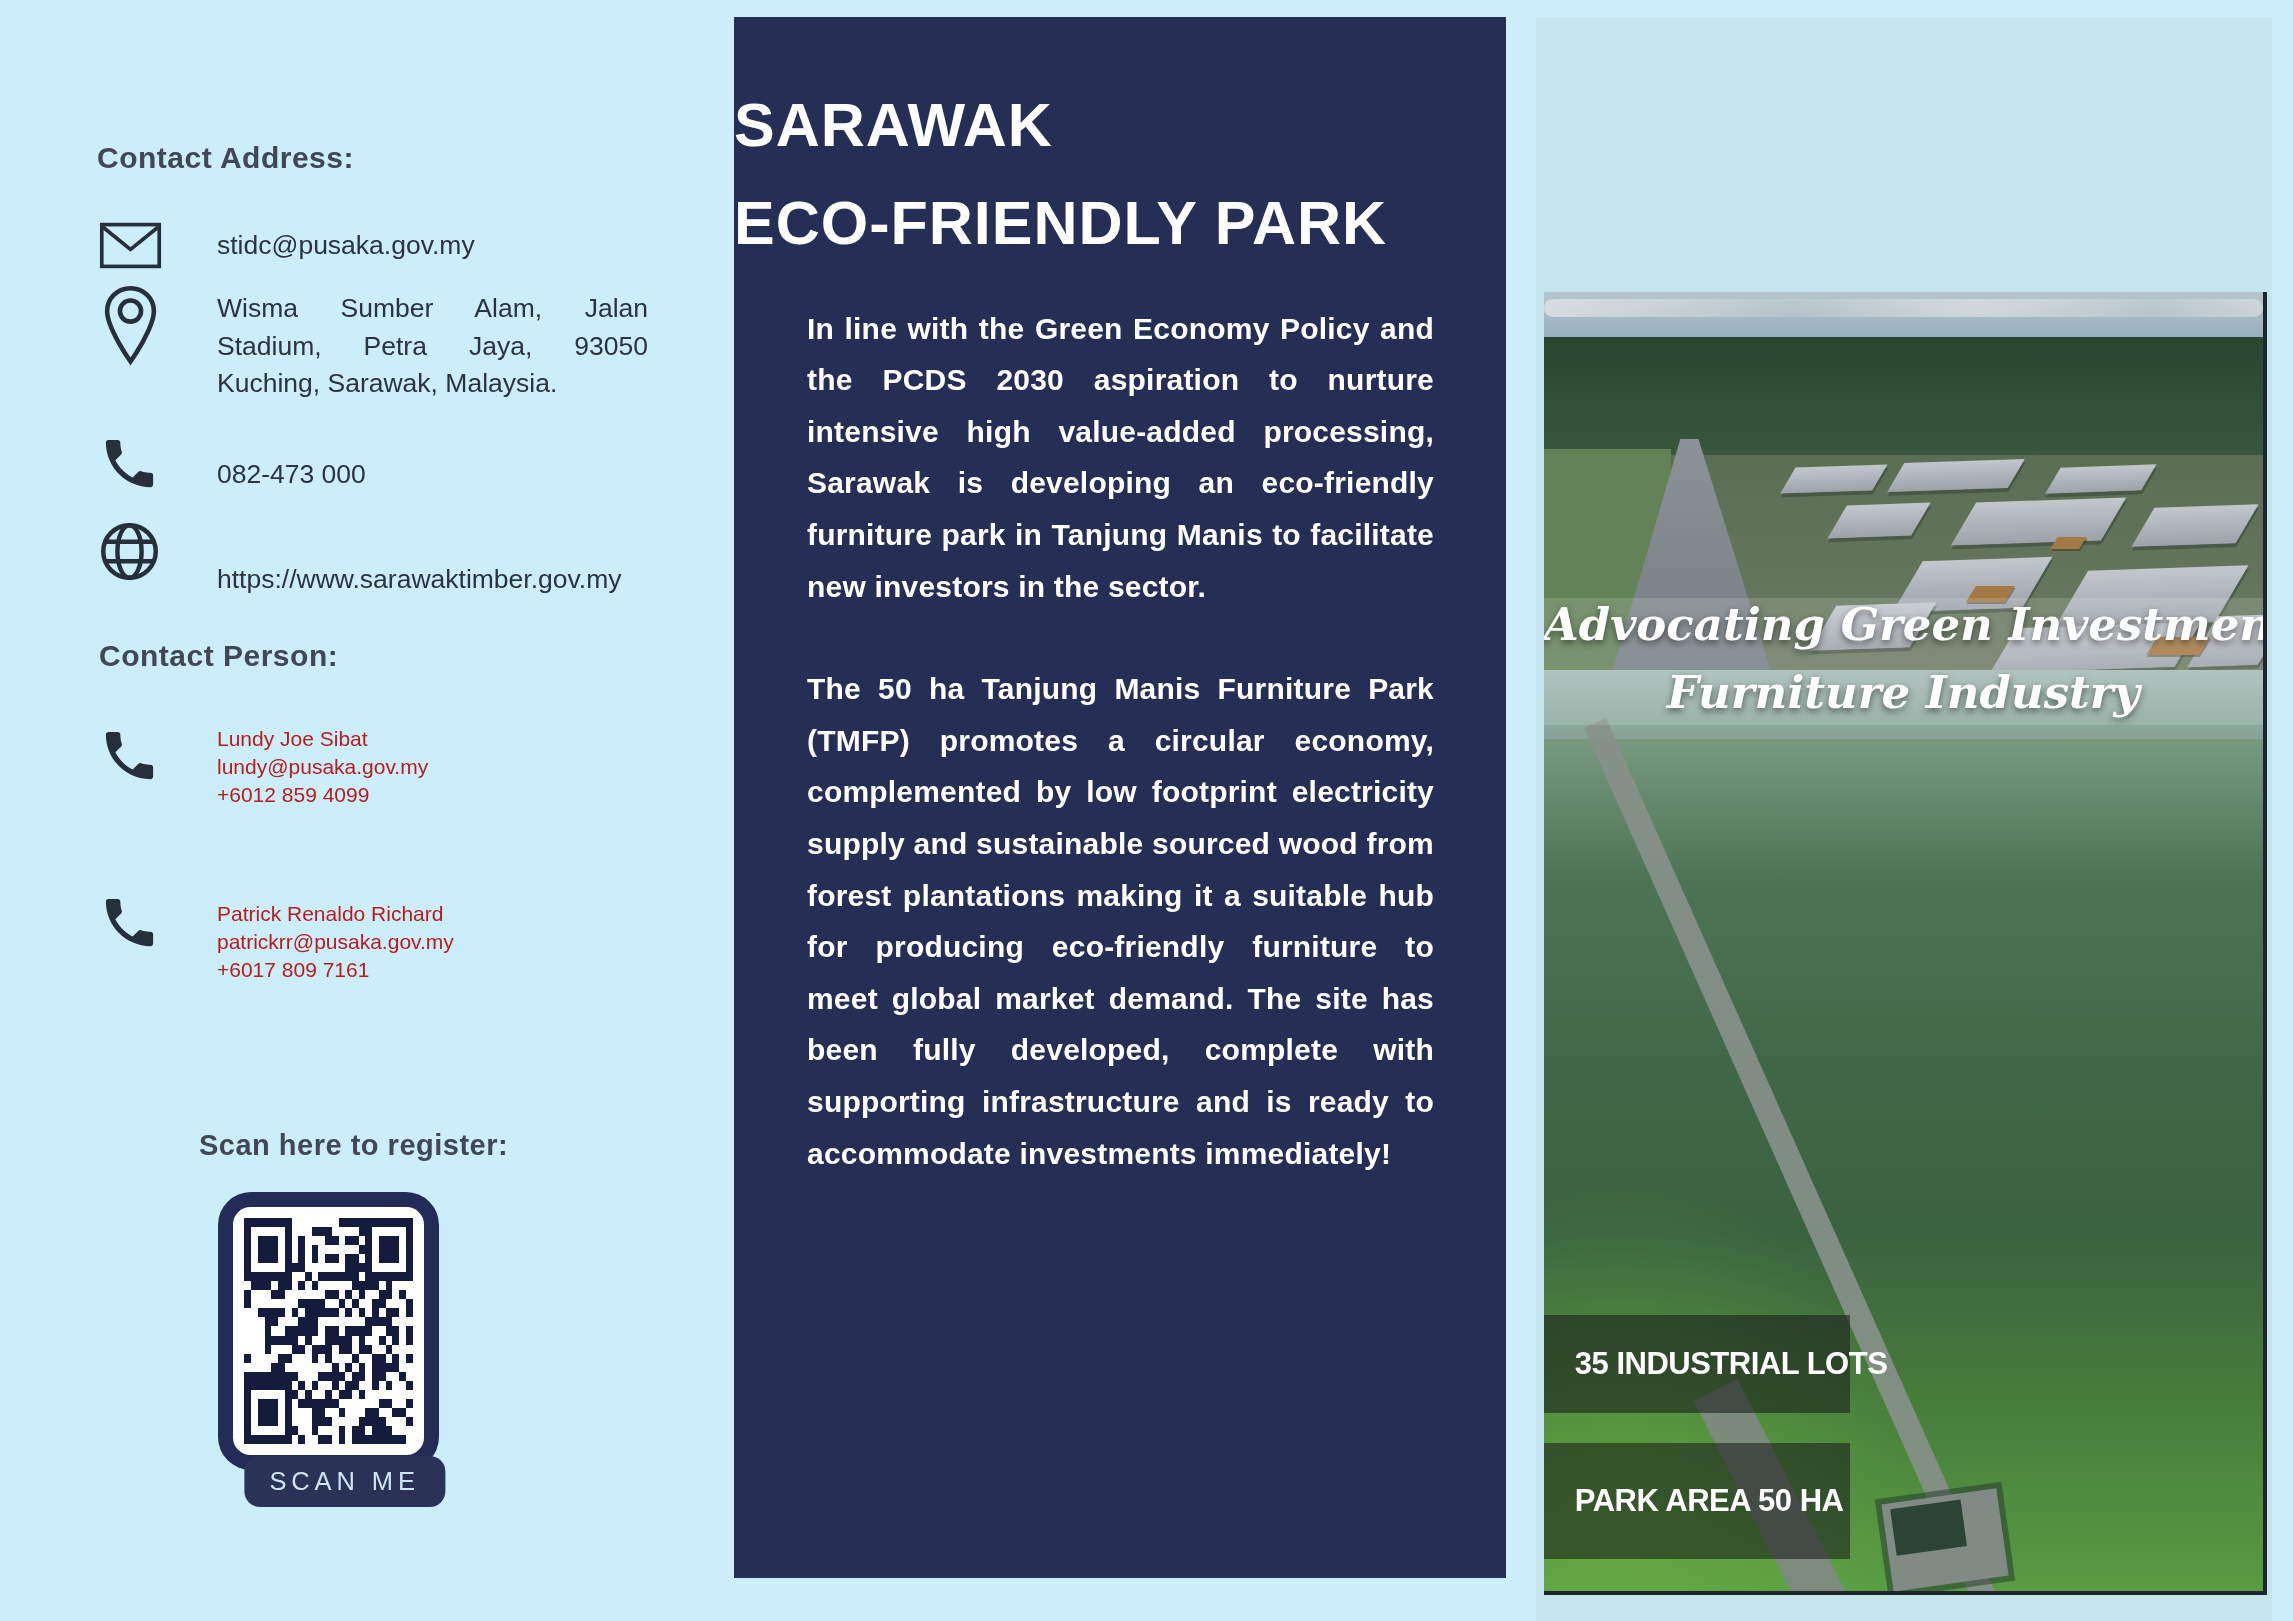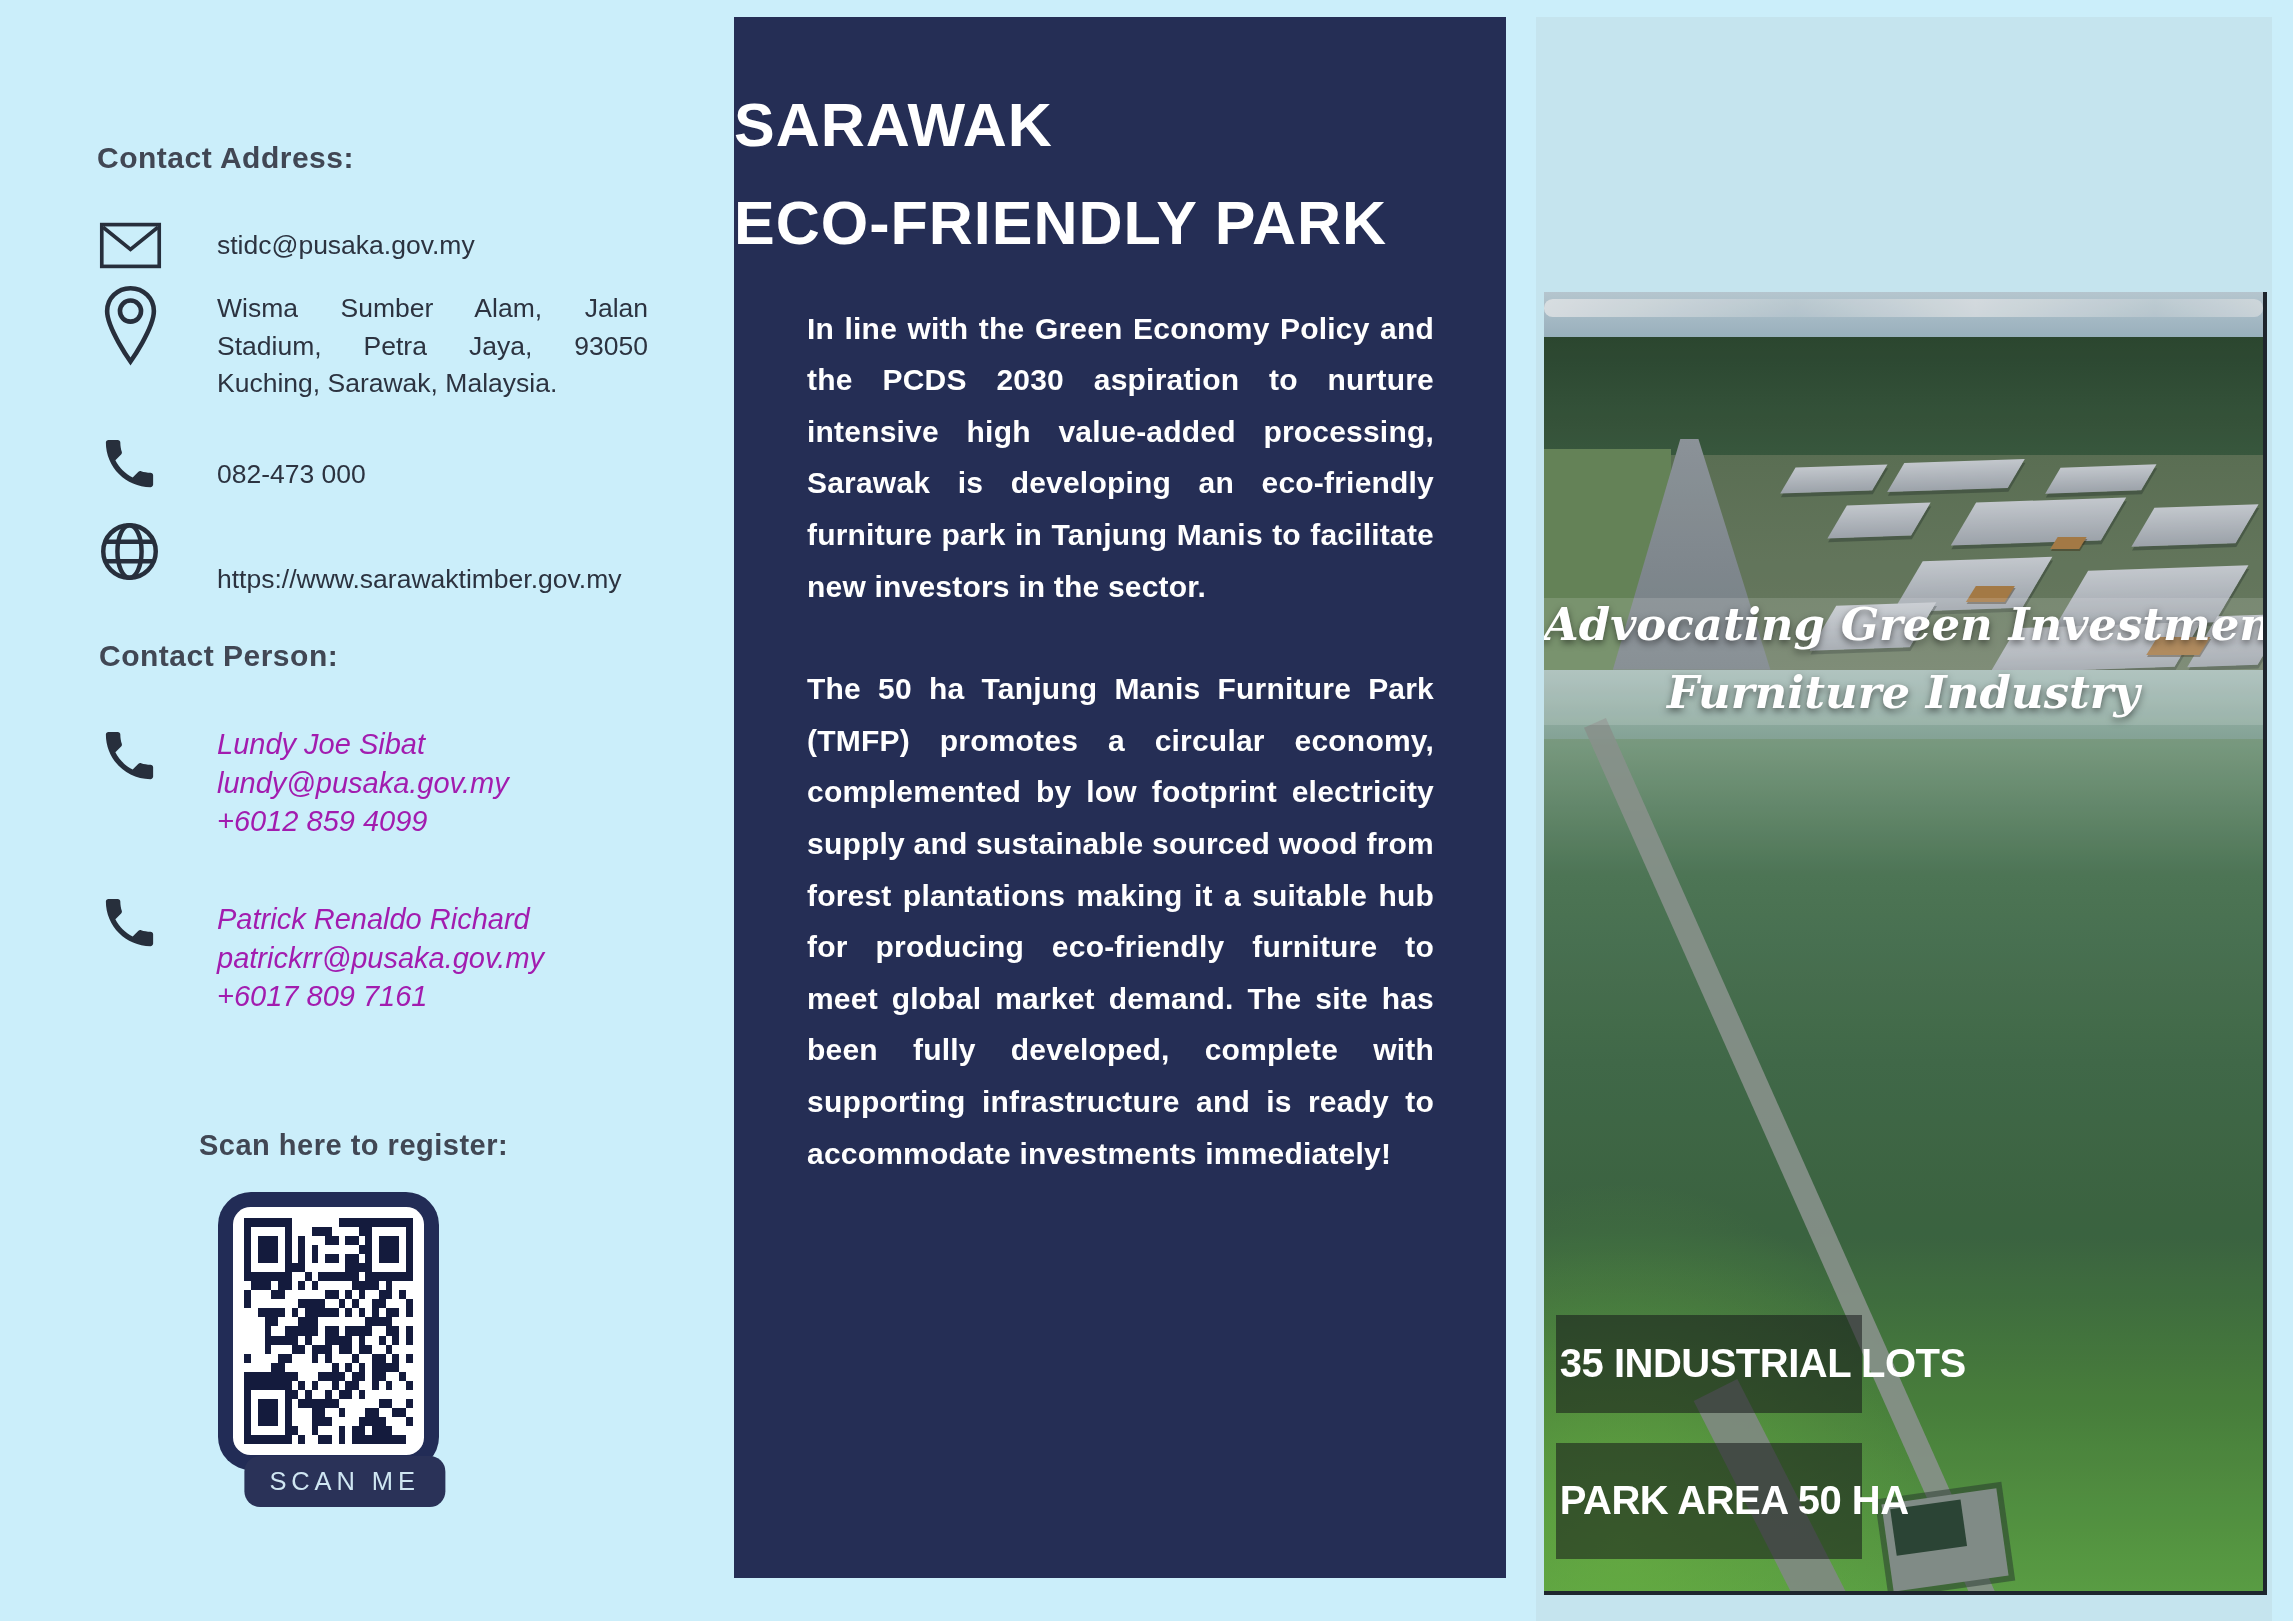--- a/index.html
+++ b/index.html
@@ -19,21 +19,21 @@
   .email-icon   { left:98px; top:222px; width:65px; height:47px; }
   .pin-icon     { left:103px; top:282px; width:55px; height:88px; }
   .phone-icon-1 { left:98px; top:431px; width:63px; height:65px; }
   .globe-icon   { left:98px; top:519px; width:63px; height:65px; }
   .phone-icon-2 { left:98px; top:723px; width:63px; height:65px; }
   .phone-icon-3 { left:98px; top:890px; width:63px; height:65px; }
   .email-value   { position:absolute; left:217px; top:230px; }
   .address-value { position:absolute; left:217px; top:290px; width:431px; line-height:1.42; text-align:justify; }
   .phone-value   { position:absolute; left:217px; top:459px;text-align:right; }
   .website-value { position:absolute; left:217px; top:564px; }
-  .contact-block { position:absolute; left:217px; width:451px; font-size:29px; color:#a21caf; line-height:1.33;font-style:italic; }
+  .contact-block { position:absolute; left:217px; width:451px; font-size:21px; color:#b91c1c; line-height:1.33; }
   .contact-1 { top:725px; }
   .contact-2 { top:900px; }
 
   
   .qr-wrap { position:absolute; left:218px; top:1192px; width:221px; height:278px;
              background:#222c56; border-radius:33px; }
   .qr-inner { position:absolute; left:14.7px; top:14.7px; right:14.7px; bottom:14.7px;
               background:#ffffff; border-radius:17.6px; padding:11.8px; }
   .qr-grid { display:grid; width:100%; height:100%;
              grid-template-columns:repeat(25,1fr); grid-auto-rows:1fr; }
@@ -92,23 +92,23 @@
   .compound .roof { position:absolute; left:7.8px; top:5.9px; width:71px; height:47px; background:#2f4a38; }
   .photo-tint { left:0; right:0; top:0; bottom:0; background:rgba(10,15,25,.10); }
 
   .caption-band { left:0; right:0; top:306px; height:127px; background:rgba(255,255,255,.14); }
   .caption { left:0; right:0; text-align:center; color:#ffffff;
              font-family:"DejaVu Serif", serif; font-style:italic; font-weight:700;
              font-size:45px; text-shadow:0 2.9px 7.8px rgba(0,0,0,.5); white-space:nowrap; }
   .caption.l1 { top:306px; }
   .caption.l2 { top:374px; }
 
-  .badge { left:12px; width:306px; background:rgba(22,24,26,.55); color:#ffffff;
-           font-weight:800; font-size:40px; letter-spacing:-0.5px; white-space:nowrap;
-           display:flex; align-items:center; padding-left:4px; }
+  .badge { left:0; width:306px; background:rgba(22,24,26,.55); color:#ffffff;
+           font-weight:800; font-size:31px; letter-spacing:-0.5px; white-space:nowrap;
+           display:flex; align-items:center; padding-left:31px; }
   .badge-1 { top:1023px; height:98px; }
   .badge-2 { top:1151px; height:116px; }
 </style>
 </head>
 <body>
 
 <div class="page">
 
   <section class="panel-left">
     <h2 class="h contact-address-h">Contact Address:</h2>

